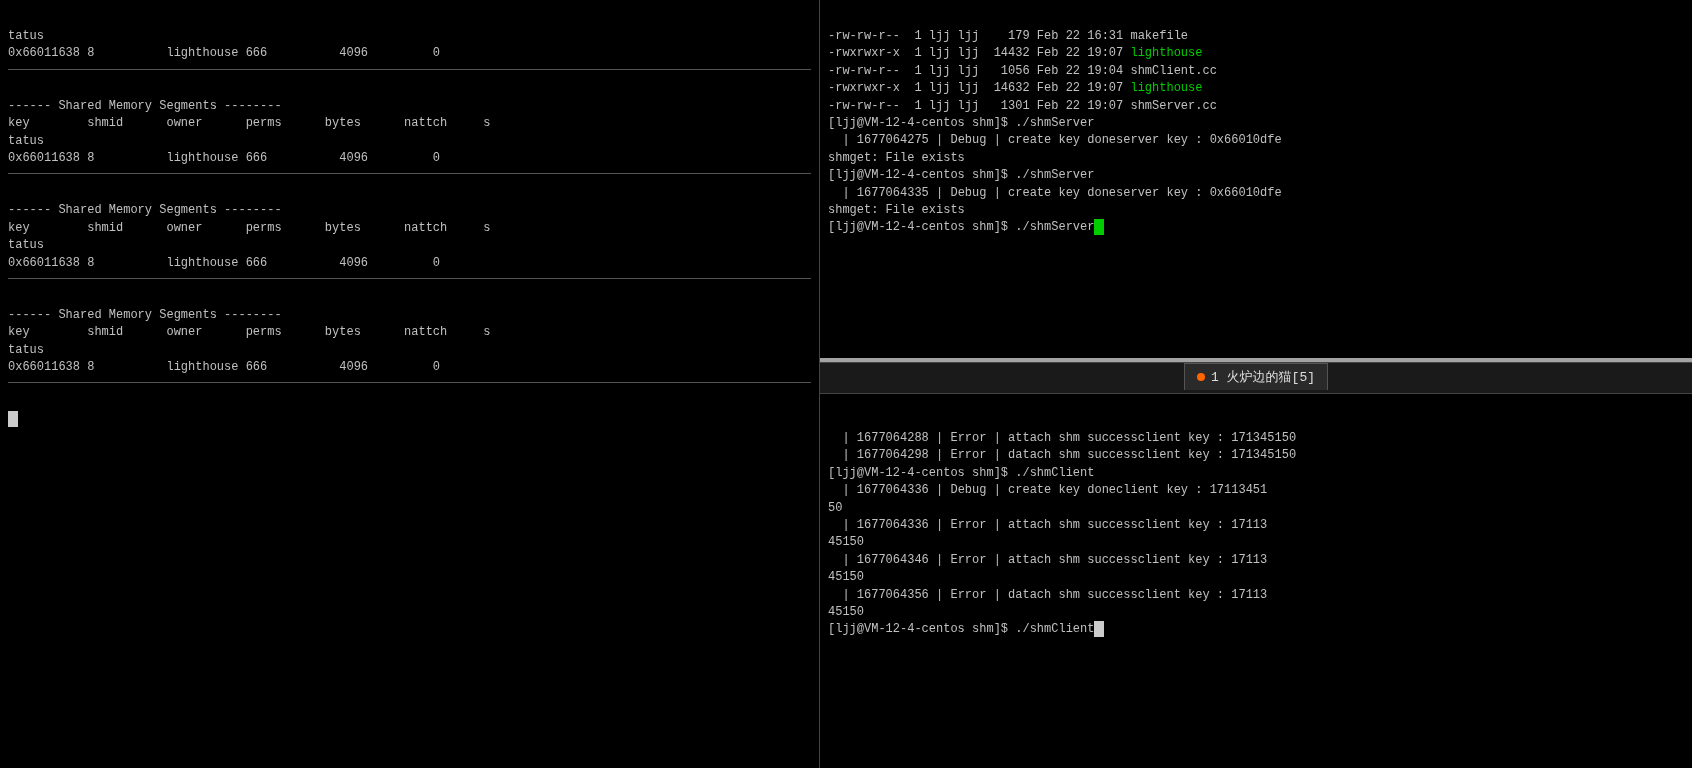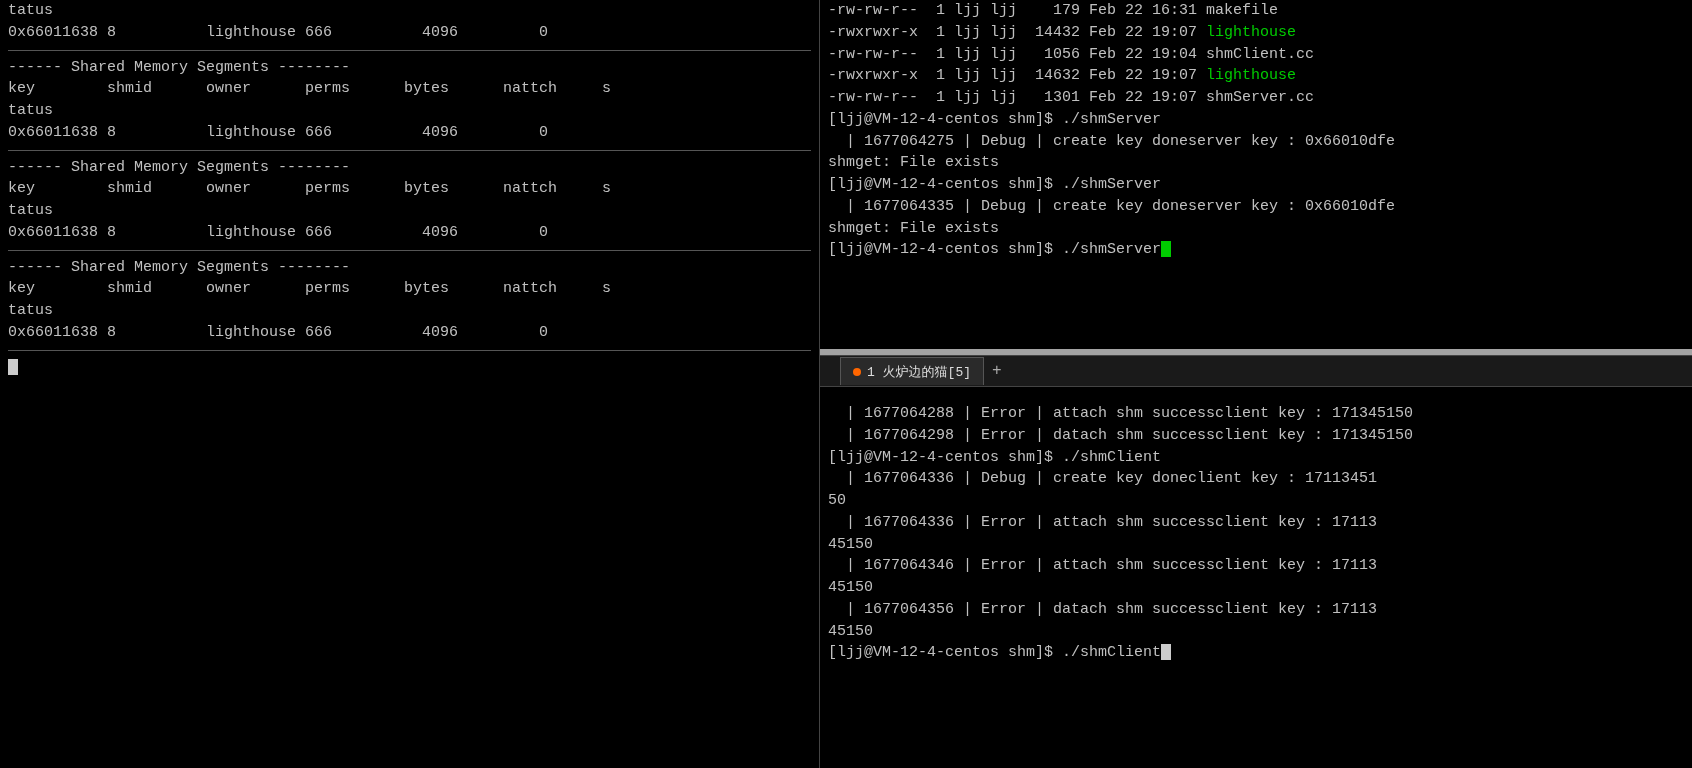--- a/index.html
+++ b/index.html
@@ -36,34 +36,35 @@
       background: #000;
       height: 768px;
     }
 
     .right-top {
       flex: 1;
       background: #000;
       color: #c0c0c0;
       padding: 0 8px;
       overflow: hidden;
-      border-bottom: 6px solid #a3a3a3;
+      border-bottom: 4px solid #a3a3a3;
       font-size: 14px;
       line-height: 1.45;
     }
 
     
     .tab-bar {
       background: #1a1a1a;
       height: 32px;
       display: flex;
       align-items: center;
-      padding: 0 20px;
+      padding: 0 0;
       border-top: 1px solid #444;
       border-bottom: 1px solid #444;
+      flex-direction: column;
     }
 
     .tab-item {
       background: #2a2a2a;
       color: #ddd;
       padding: 4px 12px;
       font-size: 13px;
       border: 1px solid #555;
       border-bottom: none;
       cursor: pointer;
@@ -85,21 +86,21 @@
       color: #aaa;
       padding: 4px 8px;
       font-size: 16px;
       cursor: pointer;
     }
 
     .right-bottom {
       flex: 1;
       background: #000;
       color: #c0c0c0;
-      padding: 16px 8px;
+      padding: 8px 8px;
       overflow: hidden;
       font-size: 14px;
       line-height: 1.45;
     }
 
     .green { color: #00cc00; }
     .cursor {
       display: inline-block;
       width: 10px;
       height: 16px;
@@ -117,22 +118,23 @@
     .section-divider {
       border: none;
       border-top: 1px solid #555;
       margin: 6px 0;
     }
 
     pre {
       white-space: pre-wrap;
       word-break: break-all;
       font-family: 'Courier New', Courier, monospace;
-      font-size: 15px;
-      line-height: 1.45;
+      font-size: 12px;
+      line-height: 1.45;
+      margin-top: 28px;
     }
   </style>
 </head>
 <body>
 
 <div class="left-panel">
   <pre><span>tatus
 0x66011638 8          lighthouse 666          4096         0
 </span></pre>
   <hr class="section-divider">

